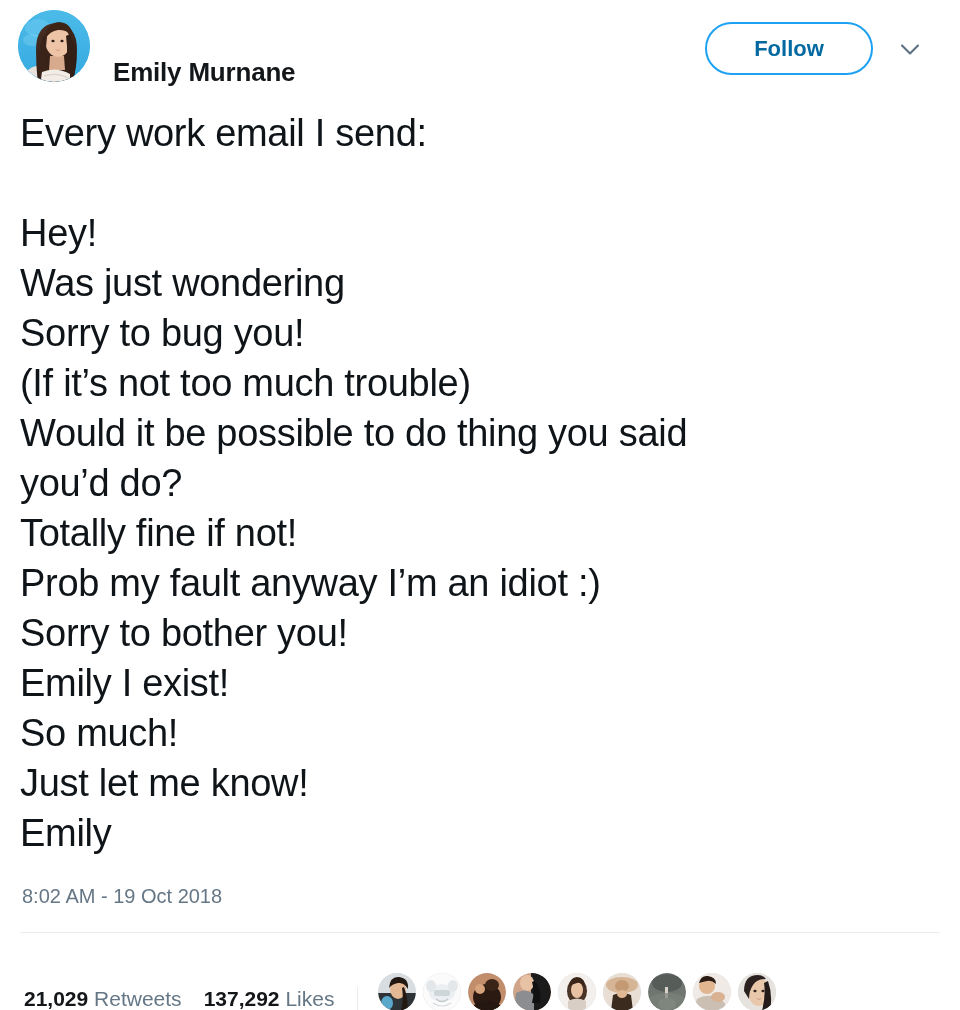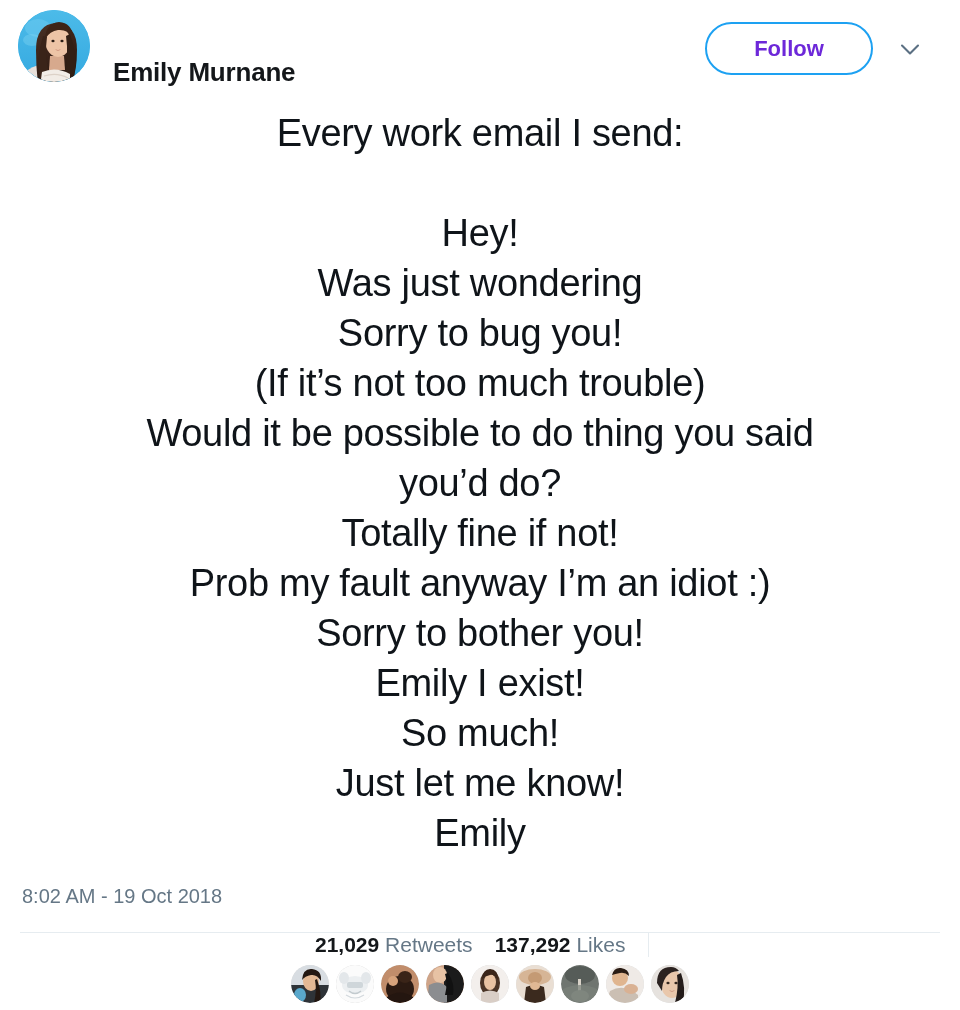--- a/index.html
+++ b/index.html
@@ -79,21 +79,21 @@
 
   .follow-button {
     position: absolute;
     right: 87px;
     top: 22px;
     width: 168px;
     height: 53px;
     border: 2px solid #1da1f2;
     border-radius: 27px;
     background: #ffffff;
-    color: #6d28d9;
+    color: #0369a1;
     font-size: 22px;
     font-weight: bold;
     font-family: "Liberation Sans", sans-serif;
     cursor: pointer;
     display: flex;
     align-items: center;
     justify-content: center;
     box-sizing: border-box;
     padding: 0;
   }
@@ -116,21 +116,20 @@
     padding: 0 20px 0 20px;
     font-size: 38px;
     line-height: 50px;
     color: #0f1419;
     font-weight: normal;
     letter-spacing: -0.3px;
     position: absolute;
     top: 108px;
     left: 0;
     right: 0;
-    text-align: center;
   }
   .tweet-line {
     display: block;
     white-space: pre-wrap;
     min-height: 50px;
   }
   .tweet-line.blank { min-height: 50px; }
 
   
   .timestamp {
@@ -144,22 +143,21 @@
 
   
   .stats-bar {
     position: absolute;
     left: 20px;
     right: 20px;
     top: 932px;
     height: 78px;
     border-top: 1px solid #e6ecf0;
     display: flex;
-    align-items: center;
-    flex-direction: column;
+    align-items: flex-end;
   }
 
   .stats-numbers {
     width: 338px;
     display: flex;
     align-items: center;
     border-right: 1px solid #e6ecf0;
     box-sizing: border-box;
     padding-left: 4px;
   }

